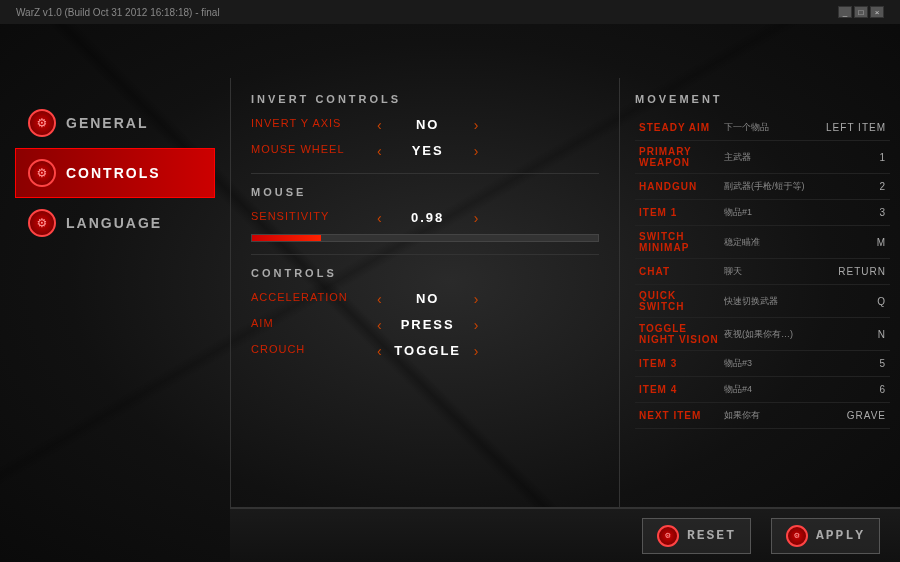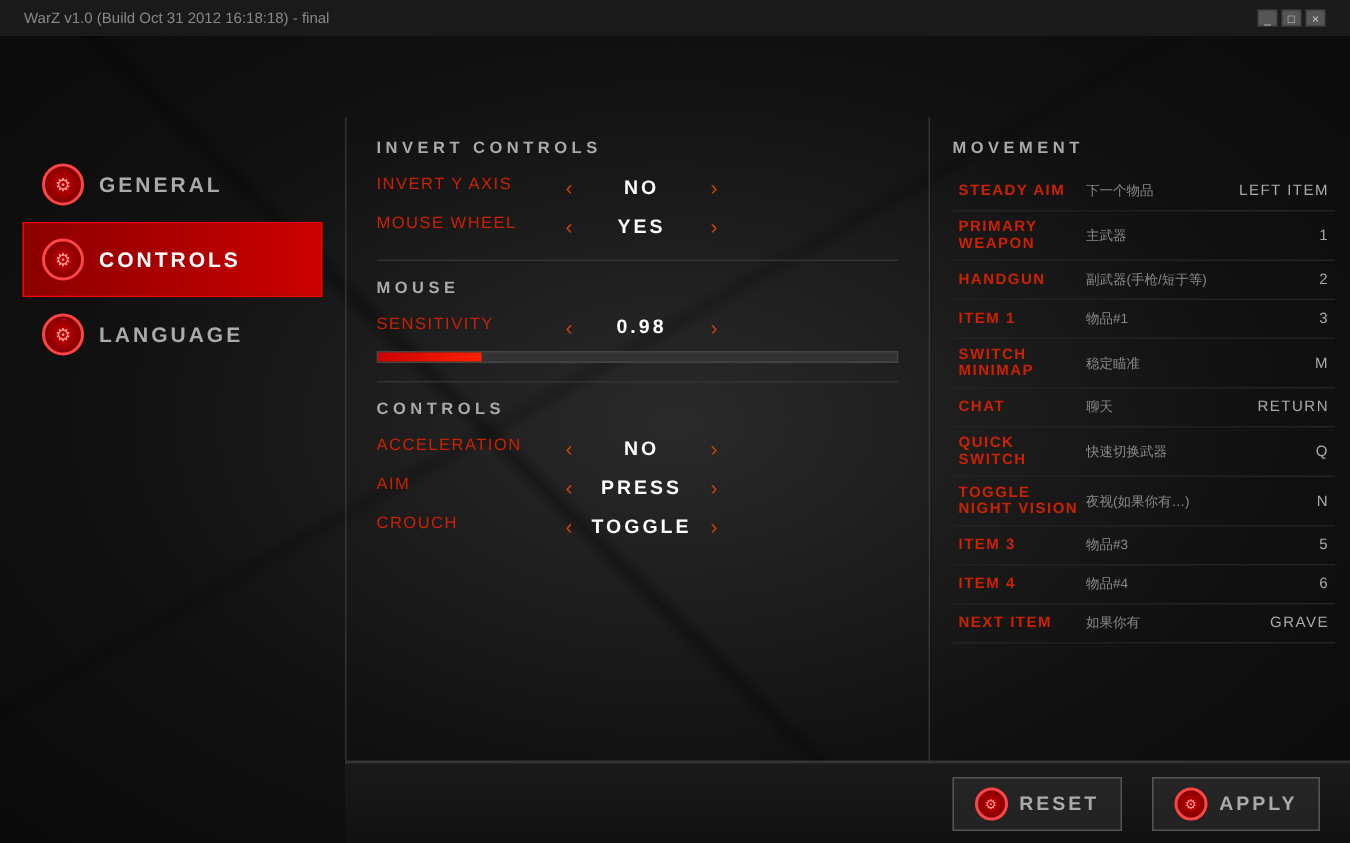--- a/index.html
+++ b/index.html
@@ -310,20 +310,21 @@
     }
 
     .bottom-btn {
       display: flex;
       align-items: center;
       gap: 8px;
       cursor: pointer;
       padding: 6px 14px;
       border: 1px solid #555;
       background: rgba(50,50,50,0.5);
+      font-family: Liberation Mono, monospace;
     }
 
     .bottom-btn-icon {
       width: 22px;
       height: 22px;
       border-radius: 50%;
       background: radial-gradient(circle, #cc0000, #660000);
       border: 2px solid #ff4444;
       display: flex;
       align-items: center;

